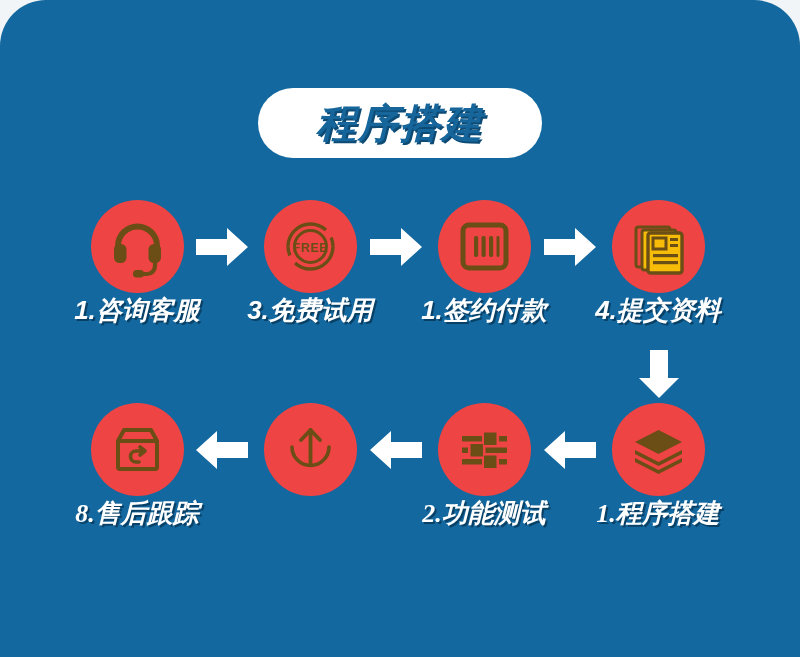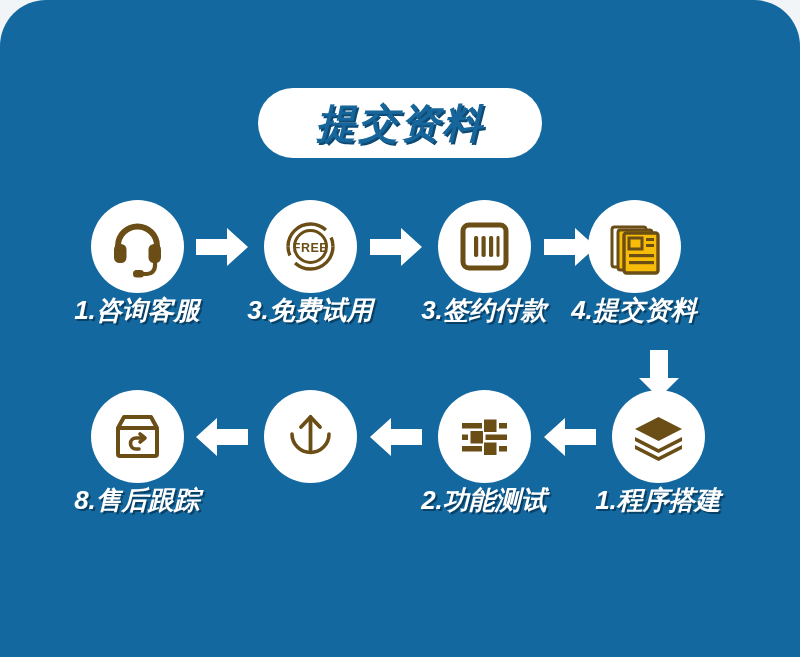--- a/index.html
+++ b/index.html
@@ -47,53 +47,53 @@
   }
 
   
   .row {
     position: absolute;
     left: 0;
     width: 800px;
     height: 145px;
   }
   #row-top { top: 200px; }
-  #row-bottom { top: 390px; }
+  #row-bottom { top: 403px; font-family: Liberation Serif, serif; }
 
   .step {
     position: absolute;
     width: 180px;
     top: 0;
     text-align: center;
   }
   .circle {
     width: 93px;
     height: 93px;
     border-radius: 50%;
-    background: #ffffff;
+    background: #ef4444;
     margin: 0 auto;
     position: relative;
   }
   .circle svg { position: absolute; left: 0; top: 0; }
 
   .step-label {
     font-size: 26px;
     font-weight: bold;
     font-style: italic;
     color: #ffffff;
     white-space: nowrap;
     letter-spacing: 0px;
     text-shadow: 2px 2px 0 rgba(8,58,92,0.85);
   }
 
   
   #step-1 { left: 47px; }
   #step-2 { left: 220px; }
   #step-3 { left: 394px; }
-  #step-4 { left: 544px; }
+  #step-4 { left: 568px; }
 
   #step-8 { left: 47px; }
   #step-7 { left: 220px; }
   #step-6 { left: 394px; }
   #step-5 { left: 568px; }
 
   
   .arrow-h {
     position: absolute;
     width: 56px;
@@ -115,21 +115,21 @@
     width: 52px;
     height: 52px;
   }
 </style>
 </head>
 <body>
 
 <div id="poster">
 
   <div id="title-pill">
-    <div id="title-text">提交资料</div>
+    <div id="title-text">程序搭建</div>
   </div>
 
   <div class="row" id="row-top">
 
     <div class="step" id="step-1">
       <div class="circle">
         <svg width="93" height="93" viewBox="0 0 93 93">
           <path d="M27 50 v-4 a19.5 19.5 0 0 1 39 0 v4" fill="none" stroke="#6b4d16" stroke-width="6" stroke-linecap="round"></path>
           <rect x="23" y="44" width="12.5" height="19" rx="5.5" fill="#6b4d16"></rect>
           <rect x="57.5" y="44" width="12.5" height="19" rx="5.5" fill="#6b4d16"></rect>
@@ -167,21 +167,21 @@
     <div class="step" id="step-3">
       <div class="circle">
         <svg width="93" height="93" viewBox="0 0 93 93">
           <rect x="25" y="25" width="43" height="43" rx="6" fill="none" stroke="#6b4d16" stroke-width="5"></rect>
           <rect x="36" y="36" width="4.2" height="21" rx="1.8" fill="#6b4d16"></rect>
           <rect x="43.5" y="36" width="4.2" height="21" rx="1.8" fill="#6b4d16"></rect>
           <rect x="51" y="36" width="4.2" height="21" rx="1.8" fill="#6b4d16"></rect>
           <rect x="58.5" y="36" width="3" height="21" rx="1.4" fill="#6b4d16"></rect>
         </svg>
       </div>
-      <div class="step-label">3.签约付款</div>
+      <div class="step-label">1.签约付款</div>
     </div>
 
     <div class="arrow-h" id="arrow-3">
       <svg width="56" height="42" viewBox="0 0 56 42">
         <path d="M2 13 H33 V2 L54 21 L33 40 V29 H2 Z" fill="#ffffff"></path>
       </svg>
     </div>
 
     <div class="step" id="step-4">
       <div class="circle">

